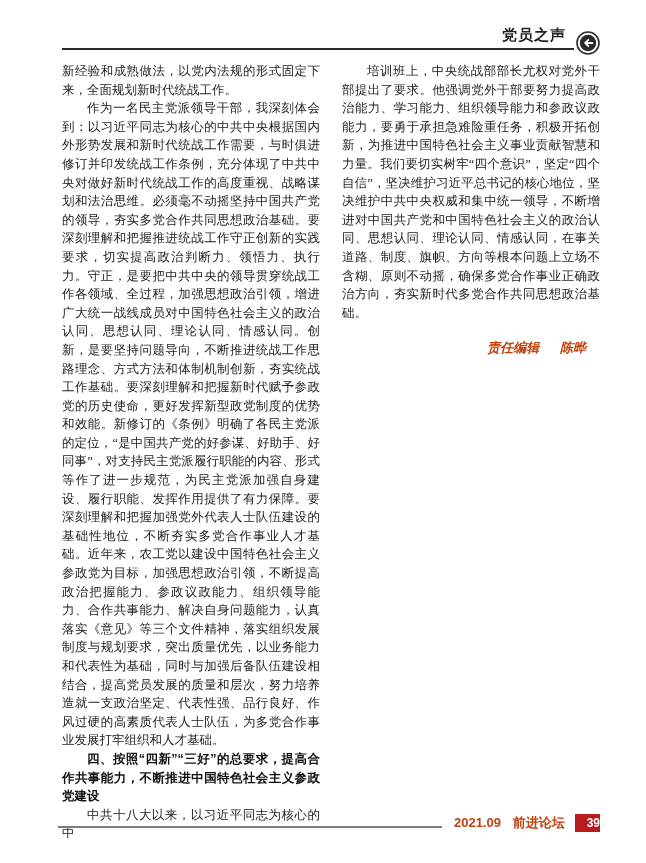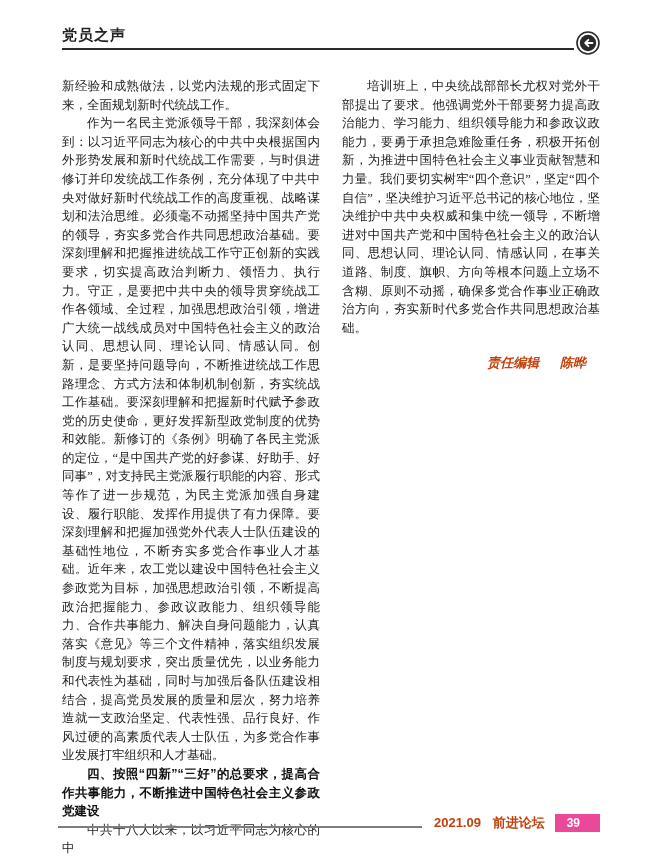--- a/index.html
+++ b/index.html
@@ -21,20 +21,21 @@
     box-sizing: border-box;
     padding: 26px 46px 0 62px;
   }
   
   .header {
     display: flex;
     align-items: flex-end;
   }
   .header-rule {
     flex: 1;
+    text-align: right;
     border-bottom: 2px solid #2a2a2a;
     padding: 0 8px 3px 0;
   }
   .header-title {
     font-family: "Liberation Sans", "DejaVu Sans", sans-serif;
     font-weight: 700;
     font-size: 15px;
     letter-spacing: 1px;
     color: #222;
   }
@@ -42,21 +43,21 @@
     width: 24px;
     height: 24px;
     margin-left: 2px;
     margin-bottom: -5px;
     display: inline-block;
   }
   
   .columns {
     display: flex;
     gap: 22px;
-    margin-top: 27px;
+    margin-top: 12px;
   }
   .col {
     flex: 1;
     min-width: 0;
     font-size: 12.5px;
     line-height: 18.6px;
     text-align: justify;
   }
   .para {
     margin: 0;
@@ -102,27 +103,27 @@
     color: #c2410c;
     white-space: nowrap;
     margin: 0 10px 0 12px;
     line-height: 1;
     padding-bottom: 1px;
   }
   .footer-text .footer-journal {
     margin-left: 0.9em;
   }
   .footer-badge {
-    background: #ec4899;
+    background: #b91c1c;
     color: #ffffff;
     font-family: "Liberation Sans", "DejaVu Sans", sans-serif;
     font-weight: 700;
     font-size: 12px;
     line-height: 1;
-    padding: 3px 20px 3px 12px;
+    padding: 3px 0 3px 12px;
     margin-bottom: -2px;
   }
 </style>
 </head>
 <body>
 
 <div class="page">
 
   <div class="header">
     <div class="header-rule">

